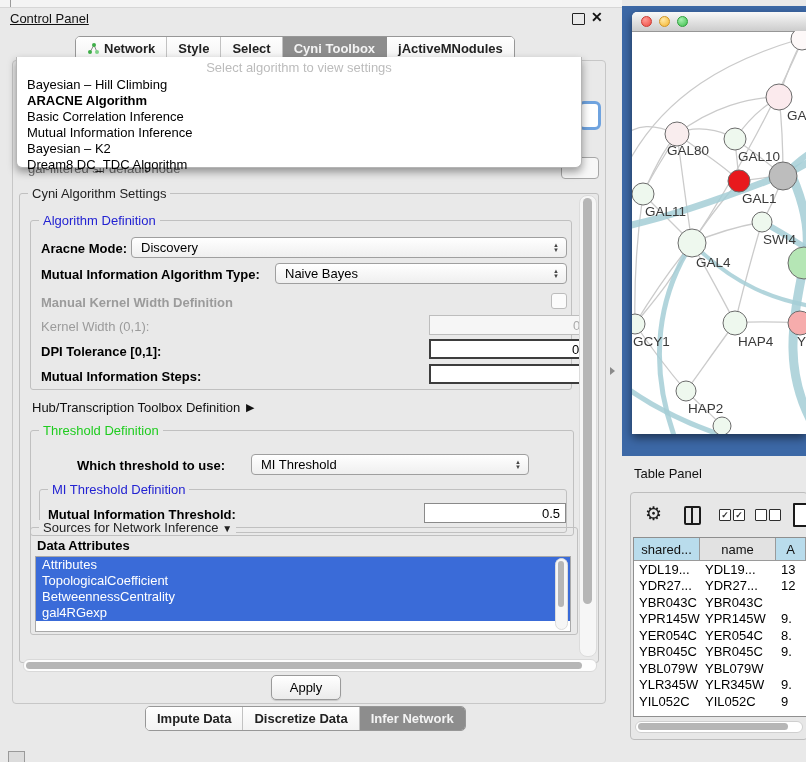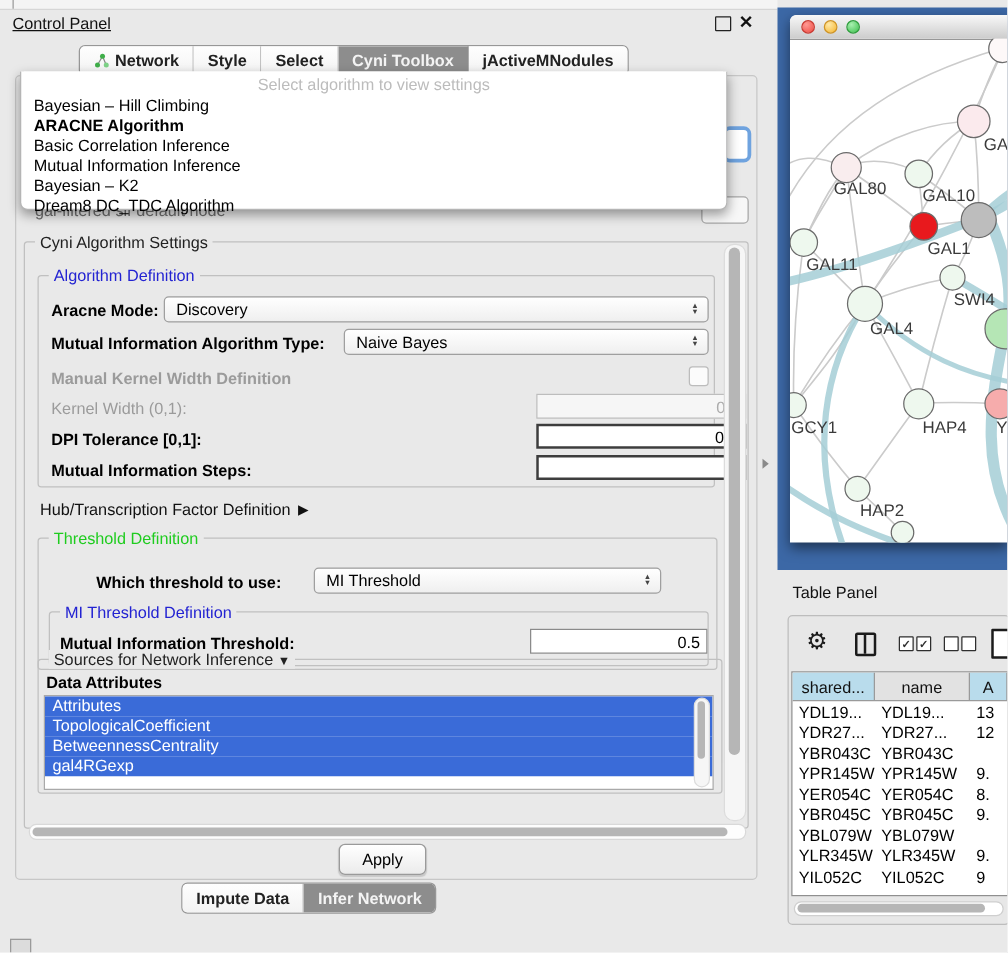--- a/index.html
+++ b/index.html
@@ -11,21 +11,21 @@
   .top-strip{left:0;top:0;width:622px;height:7px;background:#f4f4f4;border-bottom:1px solid #d6d6d6;}
   .top-tick{left:10px;top:0;width:1px;height:7px;background:#9a9a9a;}
   .panel-title{left:10px;top:11px;font-size:13px;color:#111;text-decoration:underline;}
   .float-btn{left:572px;top:13px;width:11px;height:10px;border:1.5px solid #222;background:transparent;border-radius:1px;}
   .close-btn{left:591px;top:9px;font-size:14px;font-weight:bold;color:#111;}
 
   .tab-bar{display:flex;height:23px;border:1px solid #979797;border-radius:5px;background:#fbfbfb;overflow:hidden;align-items:stretch;}
   .tab{display:flex;align-items:center;gap:4px;padding:0 11px;font-size:13px;font-weight:bold;color:#222;border-right:1px solid #c2c2c2;background:linear-gradient(#fefefe,#f3f3f3);cursor:default;white-space:nowrap;}
   .tab:last-child{border-right:none;}
   .tab.selected{background:#8d8d8d;color:#f4f4f4;border-right-color:#8d8d8d;}
-  #tab-bar{left:63px;top:36px;}
+  #tab-bar{left:75px;top:36px;}
   #bottom-tab-bar{left:145px;top:706px;}
 
   .main-panel{left:12px;top:60px;width:592px;height:642px;border:1px solid #c7c7c7;border-radius:4px;background:#e9e9e9;}
 
   
   .frag-focus{left:577px;top:100px;width:17px;height:23px;border:3px solid #6fa3df;border-radius:6px;background:#fff;z-index:5;}
   .frag-combo{left:558px;top:154px;width:36px;height:20px;border:1px solid #a7a7a7;border-radius:4px;background:#f7f7f7;z-index:5;}
   .frag-text{left:27px;top:157px;font-size:13px;color:#6f6f6f;z-index:5;white-space:nowrap;}
 
   
@@ -164,21 +164,21 @@
         <div class="checkbox" style="left:520px;top:72px;"></div>
         <span class="lbl dis reg" style="left:10px;top:98px;">Kernel Width (0,1):</span>
         <div class="field dis" style="left:398px;top:94px;width:168px;">0.0</div>
         <span class="lbl" style="left:10px;top:123px;">DPI Tolerance [0,1]:</span>
         <div class="field" style="left:398px;top:118px;width:168px;">0.0</div>
         <span class="lbl" style="left:10px;top:148px;">Mutual Information Steps:</span>
         <div class="field" style="left:398px;top:143px;width:168px;">6</div>
       </div>
 
       <div class="abs hub-row" style="top:206px;">
-        <span>Hub/Transcription Factor Definition</span>
+        <span>Hub/Transcription Toolbox Definition</span>
         <span style="font-size:11px;color:#111;">▶</span>
       </div>
 
       <div class="group" style="left:10px;top:236px;width:542px;height:104px;">
         <span class="group-title t-green">Threshold Definition</span>
         <span class="lbl" style="left:46px;top:27px;">Which threshold to use:</span>
         <div class="combo" style="left:220px;top:23px;width:278px;">
           <span>MI Threshold</span>
           <span class="arrows">
               <span>▲</span>
@@ -226,20 +226,23 @@
         <div class="dd-item">Basic Correlation Inference</div>
         <div class="dd-item">Mutual Information Inference</div>
         <div class="dd-item">Bayesian – K2</div>
         <div class="dd-item">Dream8 DC_TDC Algorithm</div>
       </div>
   </div>
 
   <div class="abs tab-bar" id="bottom-tab-bar">
       <div class="tab">
         <span>Impute Data</span>
+      </div>
+      <div class="tab">
+        <span>Discretize Data</span>
       </div>
       <div class="tab selected">
         <span>Infer Network</span>
       </div>
     </div>
   <div class="abs mini-icon"></div>
   <div class="abs divider-handle"></div>
 
   <div class="abs network-panel">
     <div class="net-window">

